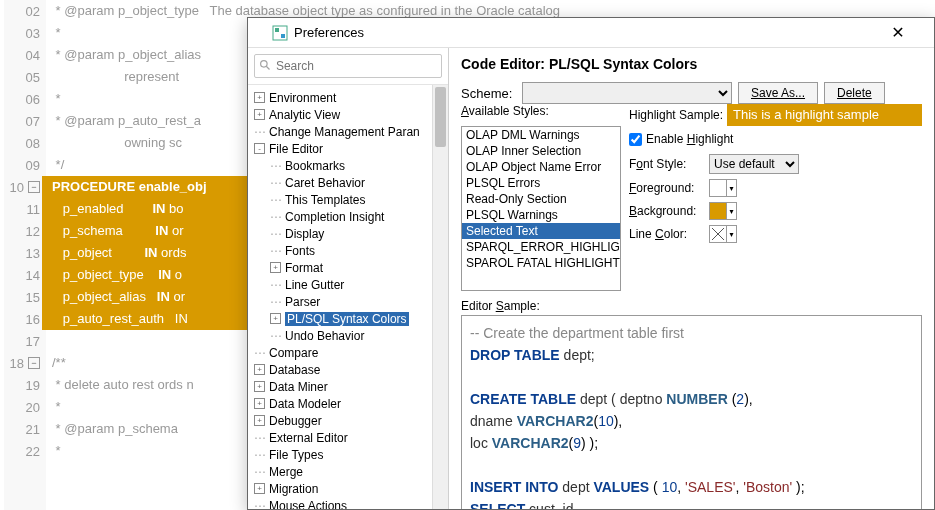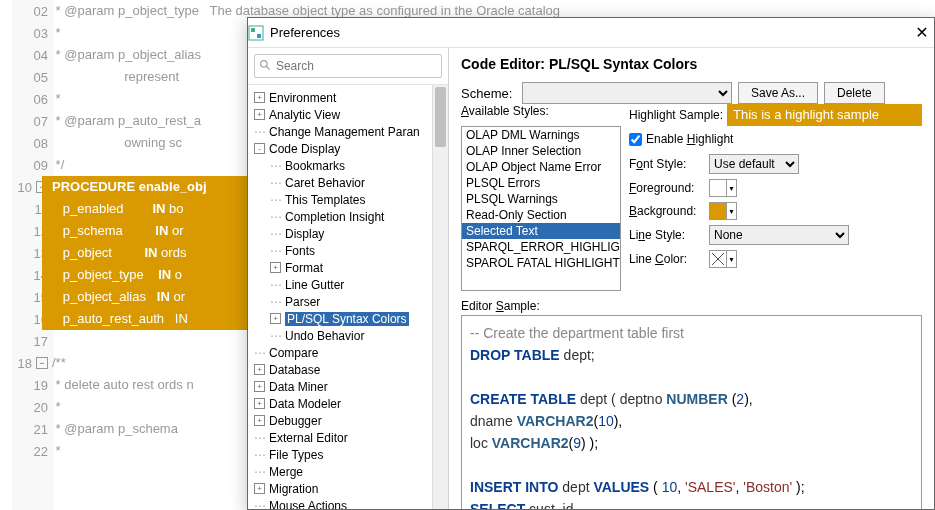--- a/index.html
+++ b/index.html
@@ -1,30 +1,30 @@
 <!DOCTYPE html>
 <html><head>
 <meta charset="utf-8">
 <style>
   * { box-sizing: border-box; margin: 0; padding: 0; }
   body { font-family: "Segoe UI", Tahoma, sans-serif; font-size: 13px; background: #fff; overflow: hidden; width: 935px; height: 510px; position: relative; }
   
   
   .bg-editor { position: absolute; top: 0; left: 0; width: 935px; height: 510px; }
-  .gutter { position: absolute; left: 12px; top: 0; width: 42px; background: #f8f8f8; height: 100%;}
+  .gutter { position: absolute; left: 4px; top: 0; width: 42px; background: #f8f8f8; height: 100%;}
   .gutter-row { display:flex; align-items:center; justify-content:flex-end; height:22px; padding-right:6px; color:#999; font-size:13px;}
   .gutter-row .fold { width:12px; height:12px; border:1px solid #999; margin-left:4px; font-size:9px; line-height:10px; text-align:center; color:#666;}
   .code-area { position:absolute; left:42px; top:0; right:0; height:100%;}
   .code-line { height:22px; line-height:22px; padding-left:10px; white-space:pre; color:#999;}
   .sel-block { background:#d89a00; color:#fff;}
   .sel-block.bold { font-weight:bold;}
   
   
   .dialog { position:absolute; left:247px; top:17px; width:688px; height:493px; background:#fff; border:1px solid #666; box-shadow:0 4px 16px rgba(0,0,0,0.25);}
-  .titlebar { height:30px; background:#fff; display:flex; align-items:center; padding:0 0; border-bottom:1px solid #e0e0e0;}
+  .titlebar { height:30px; background:#fff; display:flex; align-items:center; padding:0 24px; border-bottom:1px solid #e0e0e0;}
   .titlebar .icon { width:16px; height:16px; margin-right:6px; display:flex; align-items:center; justify-content:center;}
   .titlebar .icon svg { width:16px; height:16px;}
   .titlebar .title { flex:1; }
   .titlebar .close { width:24px; height:24px; display:flex; align-items:center; justify-content:center; font-size:16px; cursor:pointer;}
   
   .dlg-body { display:flex; height:calc(100% - 30px);}
   .left-pane { width:201px; border-right:1px solid #d0d0d0; display:flex; flex-direction:column;}
   .search-row { padding:6px; border-bottom:1px solid #e4e4e4;}
   .search-wrap { position:relative; display:flex; align-items:center; border:1px solid #c8c8c8; border-radius:2px; padding:2px 4px;}
   .search-wrap .sicon { width:14px; height:14px; opacity:0.6;}
@@ -36,21 +36,21 @@
   .tree-item.l1 { padding-left:22px;}
   .tree-item.sel .lbl { background:#2c6bb0; color:#fff; padding:0 2px;}
   .tree-item .exp { width:11px; height:11px; border:1px solid #888; margin-right:4px; font-size:8px; line-height:9px; text-align:center; color:#666; flex-shrink:0;}
   .tree-item .dots { width:11px; margin-right:4px; color:#aaa; text-align:center; flex-shrink:0;}
   
   .right-pane { flex:1; padding:8px 12px; overflow:hidden; position:relative;}
   .panel-title { font-weight:bold; font-size:14px; margin-bottom:10px;}
   .scheme-row { display:flex; align-items:center; gap:6px; margin-bottom:0;}
   .scheme-row label { width:55px;}
   .scheme-row select { width:210px; height:22px; border:1px solid #999;}
-  .btn { height:22px; padding:0 12px; border:1px solid #999; background:#f4f4f4; font-size:12px; cursor:pointer;}
+  .btn { height:22px; padding:0 12px; border:1px solid #999; background:#f4f4f4; font-size:12px; cursor:pointer;text-decoration:underline;}
   
   .mid-row { display:flex; gap:8px; margin-bottom:8px;}
   .styles-col { width:160px;}
   .styles-col .lbl-head { font-size:12px; margin-bottom:8px;}
   .styles-list { border:1px solid #999; height:165px; overflow:hidden; font-size:12px;}
   .styles-list div { padding:1px 4px; cursor:pointer; white-space:nowrap;}
   .styles-list div.sel { background:#2c6bb0; color:#fff;}
   
   .props-col { flex:1;}
   .hl-row { display:flex; align-items:center; margin-bottom:6px;}
@@ -160,21 +160,21 @@
           <div class="tree-item l0">
             <span class="exp">+</span>
             <span class="lbl">Analytic View</span>
           </div>
           <div class="tree-item l0">
             <span class="dots">⋯</span>
             <span class="lbl">Change Management Paran</span>
           </div>
           <div class="tree-item l0">
             <span class="exp">-</span>
-            <span class="lbl">Code Display</span>
+            <span class="lbl">File Editor</span>
           </div>
           <div class="tree-item l1">
             <span class="dots">⋯</span>
             <span class="lbl">Bookmarks</span>
           </div>
           <div class="tree-item l1">
             <span class="dots">⋯</span>
             <span class="lbl">Caret Behavior</span>
           </div>
           <div class="tree-item l1">
@@ -267,22 +267,22 @@
         <button class="btn"><span>Delete</span></button>
       </div>
       <div class="mid-row">
         <div class="styles-col">
           <div class="lbl-head"><span class="u">A</span><span>vailable Styles:</span></div>
           <div class="styles-list" id="styleslist">
               <div>OLAP DML Warnings</div>
               <div>OLAP Inner Selection</div>
               <div>OLAP Object Name Error</div>
               <div>PLSQL Errors</div>
+              <div>Read-Only Section</div>
               <div>PLSQL Warnings</div>
-              <div>Read-Only Section</div>
               <div class="sel">Selected Text</div>
               <div>SPARQL_ERROR_HIGHLIGHT_</div>
               <div>SPAROL FATAL HIGHLIGHT S</div>
             </div>
         </div>
         <div class="props-col">
           <div class="hl-row">
             <span class="lbl-h">Highlight Sample:</span>
             <span class="hl-sample">This is a highlight sample</span>
           </div>
@@ -300,24 +300,20 @@
                 <div class="c" id="fgsw" style="background: rgb(255, 255, 255);"></div>
                 <div class="dd">▾</div>
               </div>
           </div>
           <div class="prop-row">
             <label><span class="u">B</span>ackground:</label>
             <div class="color-sw">
                 <div class="c" id="bgsw" style="background: rgb(216, 154, 0);"></div>
                 <div class="dd">▾</div>
               </div>
-          </div>
-          <div class="prop-row">
-            <label>Li<span class="u">n</span>e Style:</label>
-            <select style="width:140px"><option>None</option></select>
           </div>
           <div class="prop-row">
             <label>Line <span class="u">C</span>olor:</label>
             <div class="color-sw">
                 <div class="c" style="background:#fff;position:relative">
                   <svg width="16" height="16" style="position:absolute">
                     <line x1="2" y1="14" x2="14" y2="2" stroke="#555"></line>
                     <line x1="2" y1="2" x2="14" y2="14" stroke="#555"></line>
                   </svg>
                 </div>

